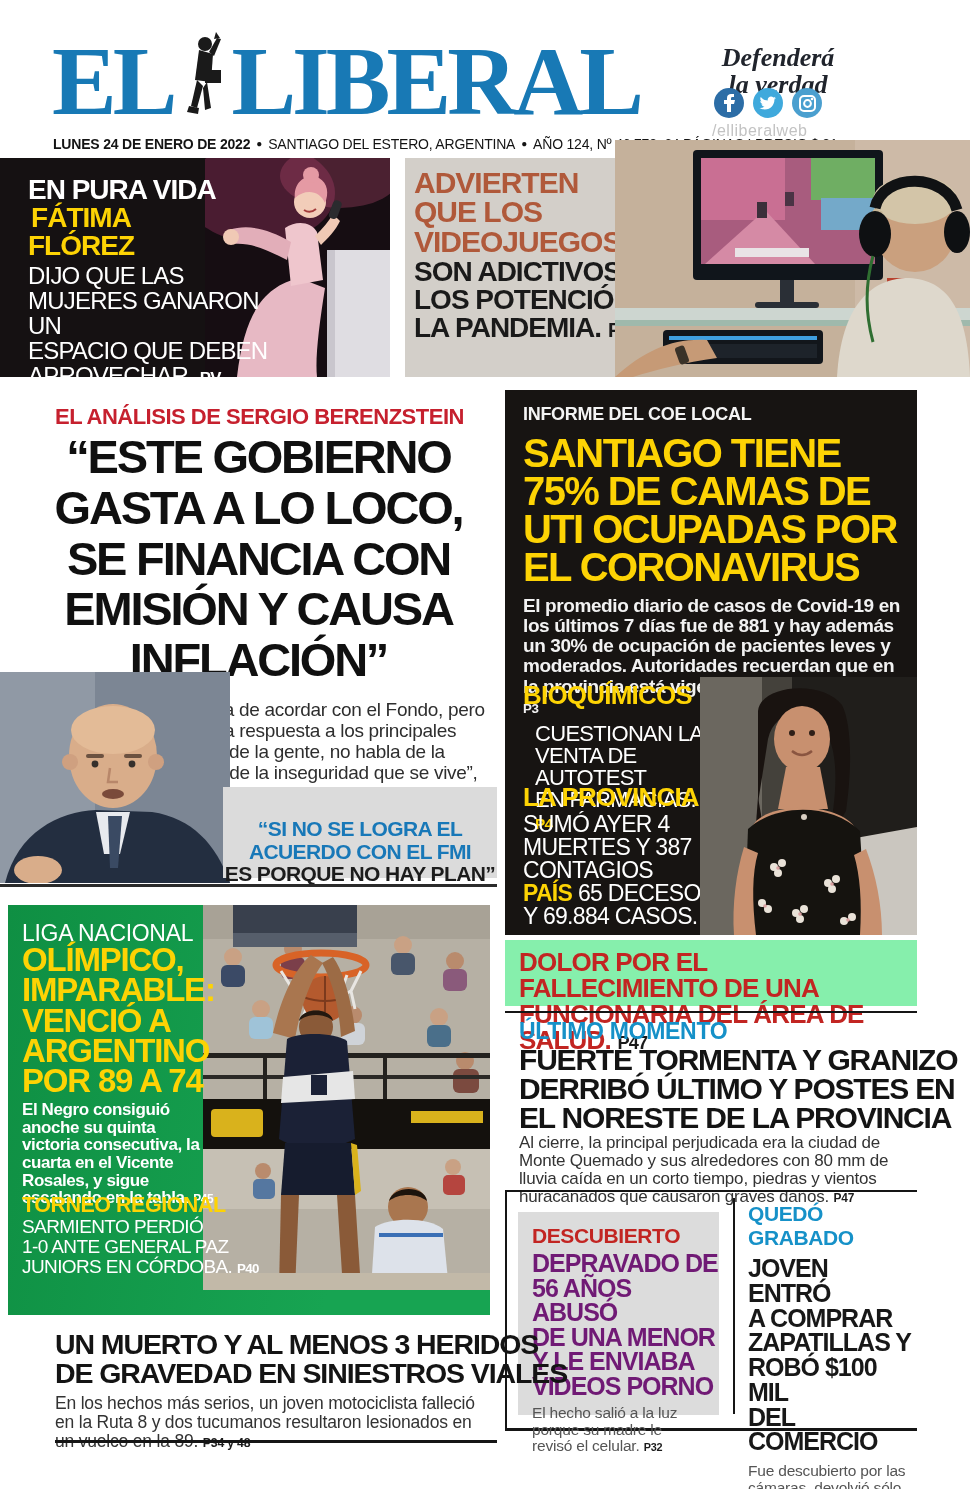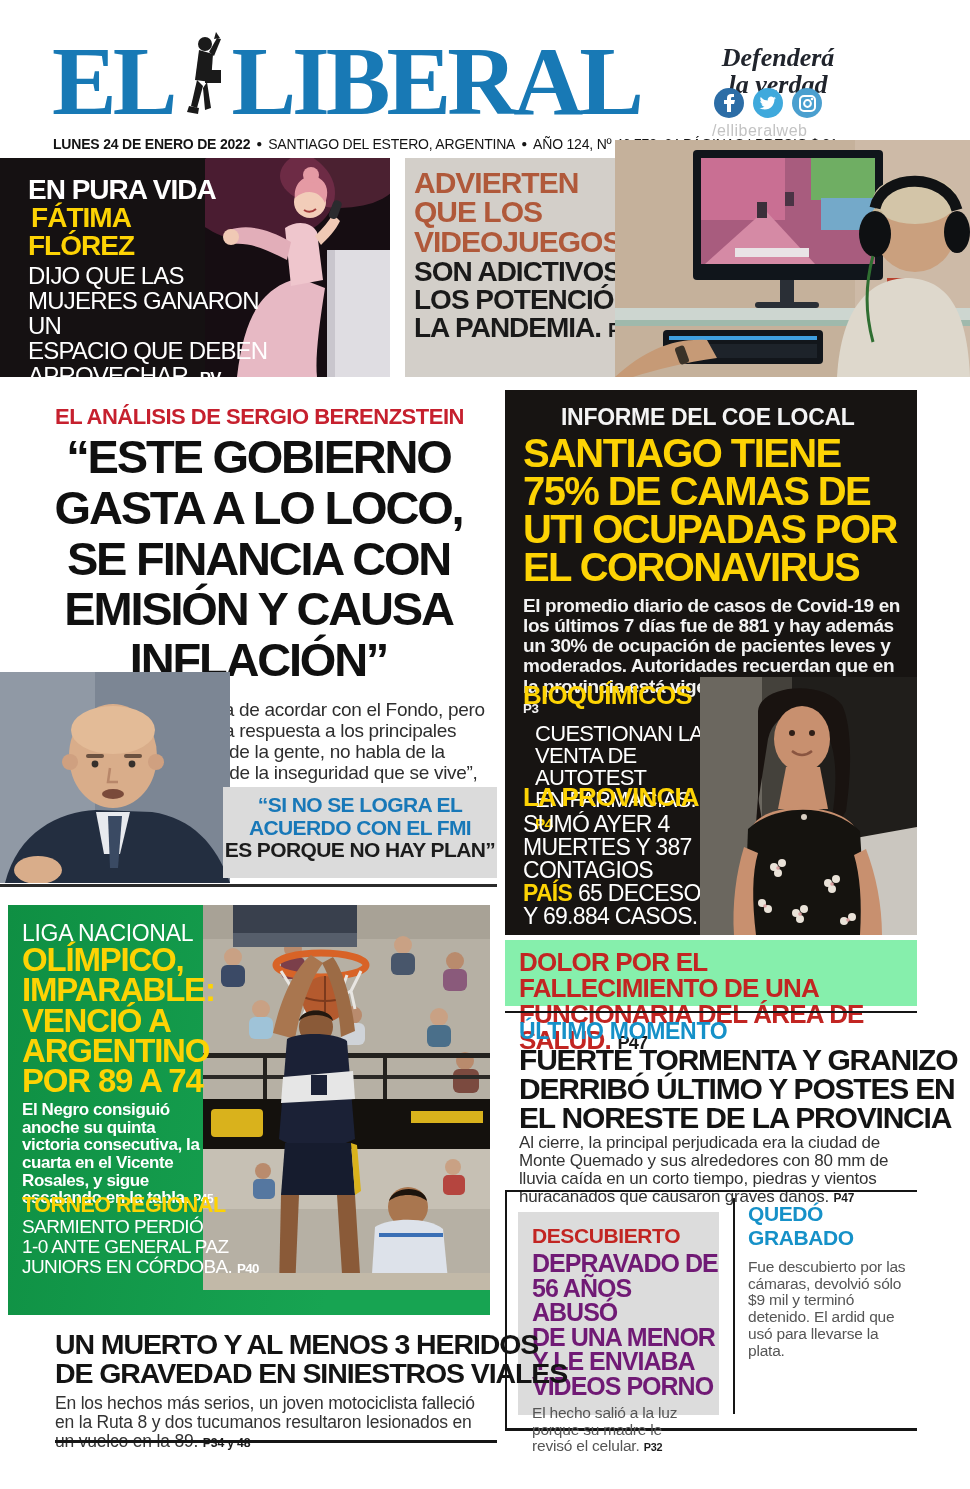--- a/index.html
+++ b/index.html
@@ -32,28 +32,28 @@
   .gk{left:9px;top:10px;font-size:30px;font-weight:bold;color:#b0593a;line-height:0.98;letter-spacing:-1px;}
   .gh{left:9px;top:100px;font-size:28px;font-weight:bold;color:#1a1a1a;line-height:1.0;letter-spacing:-1px;}
   .photo-gamer{left:615px;top:140px;}
 
   
   .an-kicker{left:55px;top:404px;font-size:22px;font-weight:bold;color:#c6202e;letter-spacing:-0.5px;}
   .an-headline{left:20px;top:432px;width:477px;text-align:center;font-size:47px;font-weight:bold;
                color:#101010;line-height:1.08;letter-spacing:-2.2px;}
   .an-deck{left:138px;top:700px;width:357px;font-size:19px;color:#2e2e2e;line-height:1.1;letter-spacing:-0.3px;}
   .quote-box{left:223px;top:787px;width:274px;height:84px;background:#dbdbdb;text-align:center;padding-top:7px;}
-  .q-blue{font-size:21px;font-weight:bold;color:#1878b8;line-height:1.08;letter-spacing:-0.6px;}
+  .q-blue{font-size:21px;font-weight:bold;color:#1878b8;line-height:1.08;letter-spacing:-0.6px;margin-top:24px;}
   .q-black{font-size:21px;font-weight:bold;color:#1c1c1c;line-height:1.08;letter-spacing:-0.6px;}
   .rule-left-mid{left:0;top:884px;width:497px;height:3px;background:#2b2b2b;}
   .photo-berenz{left:0;top:672px;}
 
   
   .box-coe{left:505px;top:390px;width:412px;height:545px;background:#171412;overflow:hidden;}
-  .coe-kicker{left:18px;top:14px;font-size:23px;font-weight:bold;color:#f4f4f4;letter-spacing:-0.3px;margin-left:38px;}
+  .coe-kicker{left:18px;top:14px;font-size:18px;font-weight:bold;color:#f4f4f4;letter-spacing:-0.3px;}
   .coe-headline{left:18px;top:44px;font-size:40px;font-weight:bold;color:#fdd304;line-height:0.95;letter-spacing:-1.6px;}
   .coe-deck{left:18px;top:206px;width:378px;font-size:19px;font-weight:bold;color:#f2f2f2;line-height:1.06;letter-spacing:-0.4px;}
   .bio{left:18px;top:290px;width:195px;}
   .bio .yk{font-size:26px;font-weight:bold;color:#fdd304;letter-spacing:-0.8px;}
   .bio .wt{font-size:22px;color:#ffffff;line-height:1.0;letter-spacing:-0.7px;}
   .prov{left:18px;top:392px;width:200px;}
   .prov .yk{font-size:26px;font-weight:bold;color:#fdd304;letter-spacing:-0.8px;}
   .prov .wt{font-size:23px;color:#ffffff;line-height:1.0;letter-spacing:-0.7px;}
   .prov .yk-in{color:#fdd304;font-weight:bold;}
   .photo-salud{right:0;bottom:0;}
@@ -341,20 +341,25 @@
     <div class="d-headline pre">DEPRAVADO DE
 56 AÑOS ABUSÓ
 DE UNA MENOR
 Y LE ENVIABA
 VIDEOS PORNO</div>
     <p class="d-deck" style="margin-top:7px"><span>El hecho salió a la luz porque su madre le revisó el celular.</span> <span class="pg pg-dark">P32</span></p>
   </div>
 
   <div class="abs g-col">
     <div class="g-kicker">QUEDÓ GRABADO</div>
+    <div class="g-headline pre">JOVEN ENTRÓ
+A COMPRAR
+ZAPATILLAS Y
+ROBÓ $100 MIL
+DEL COMERCIO</div>
     <p class="g-deck" style="margin-bottom:0"><span>Fue descubierto por las cámaras, devolvió sólo $9 mil y terminó detenido. El ardid que usó para llevarse la plata.</span> </p>
   </div>
 
   <div class="abs box-liga">
     <svg class="abs photo-basket" width="287" height="385" viewBox="0 0 287 385">
       <rect width="287" height="385" fill="#b6b0a4"></rect>
       <rect width="287" height="34" fill="#a8a296"></rect>
       <g>
         <circle cx="30" cy="52" r="9" fill="#c9a184"></circle>
           <rect x="18" y="60" width="24" height="22" rx="6" fill="#3b4a66"></rect>

